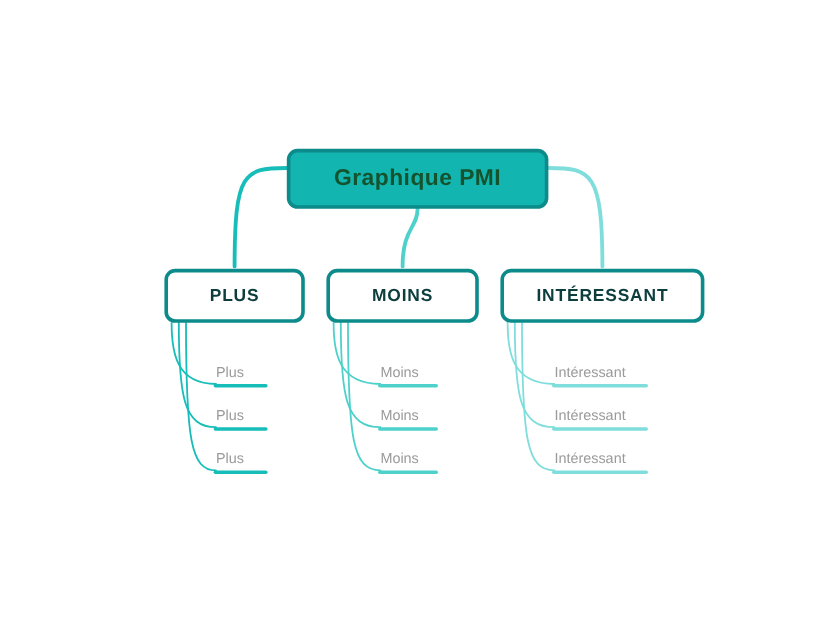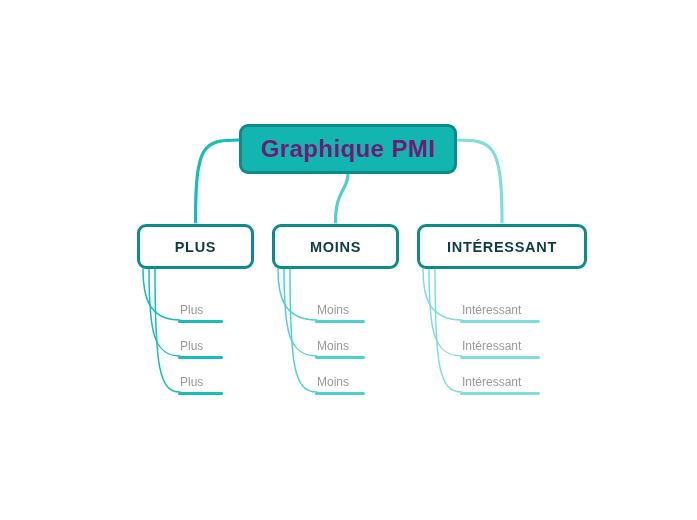--- a/index.html
+++ b/index.html
@@ -39,22 +39,22 @@
   .root-node {
     left: 239px;
     top: 124px;
     width: 218px;
     height: 50px;
     background: #13b5b1;
     border: 3px solid #0d8b8b;
     border-radius: 9px;
   }
   .root-label {
-    color: #701a75;
-    font-size: 24px;
+    color: #14532d;
+    font-size: 19px;
     font-weight: bold;
     letter-spacing: 0.4px;
     white-space: nowrap;
   }
   .branch-node {
     background: #ffffff;
     border: 3px solid #0d8b8b;
     border-radius: 9px;
     height: 45px;
     top: 224px;

